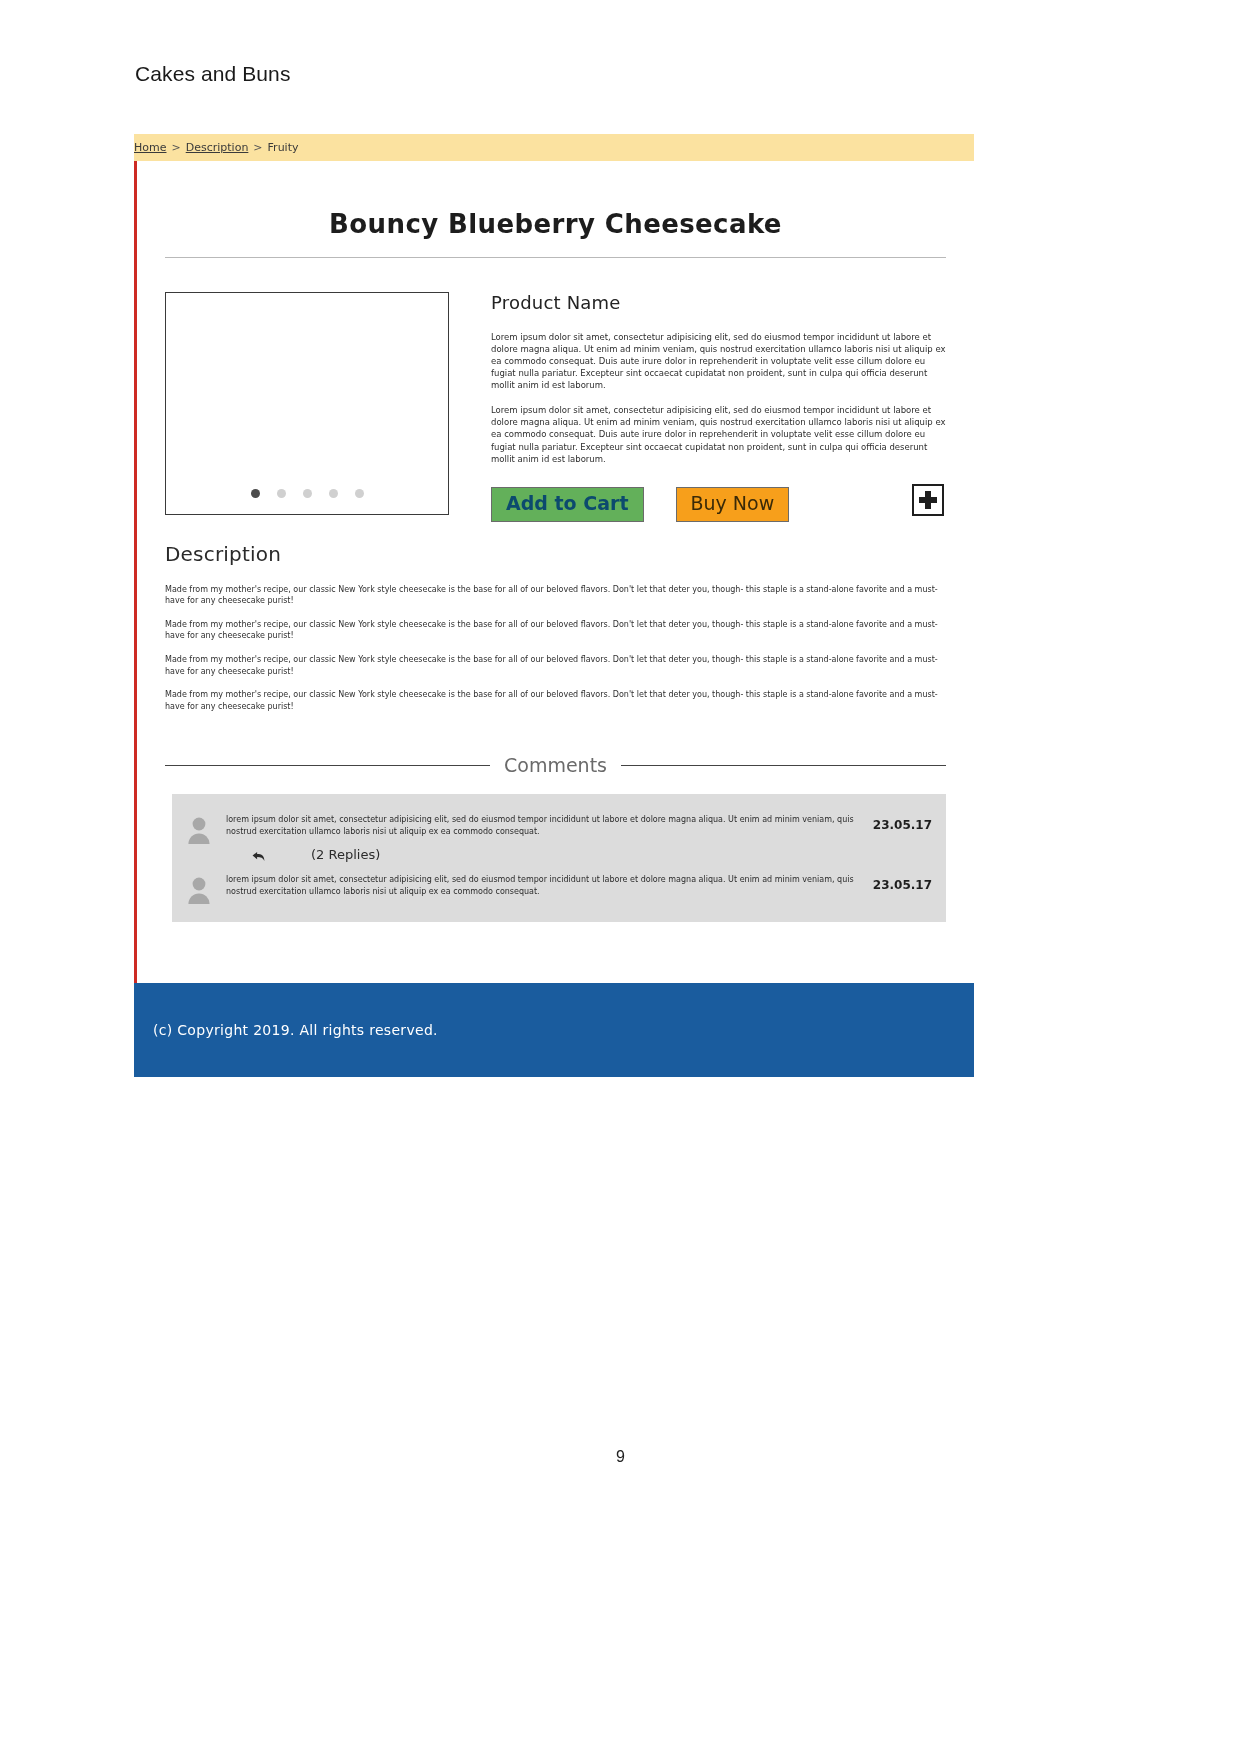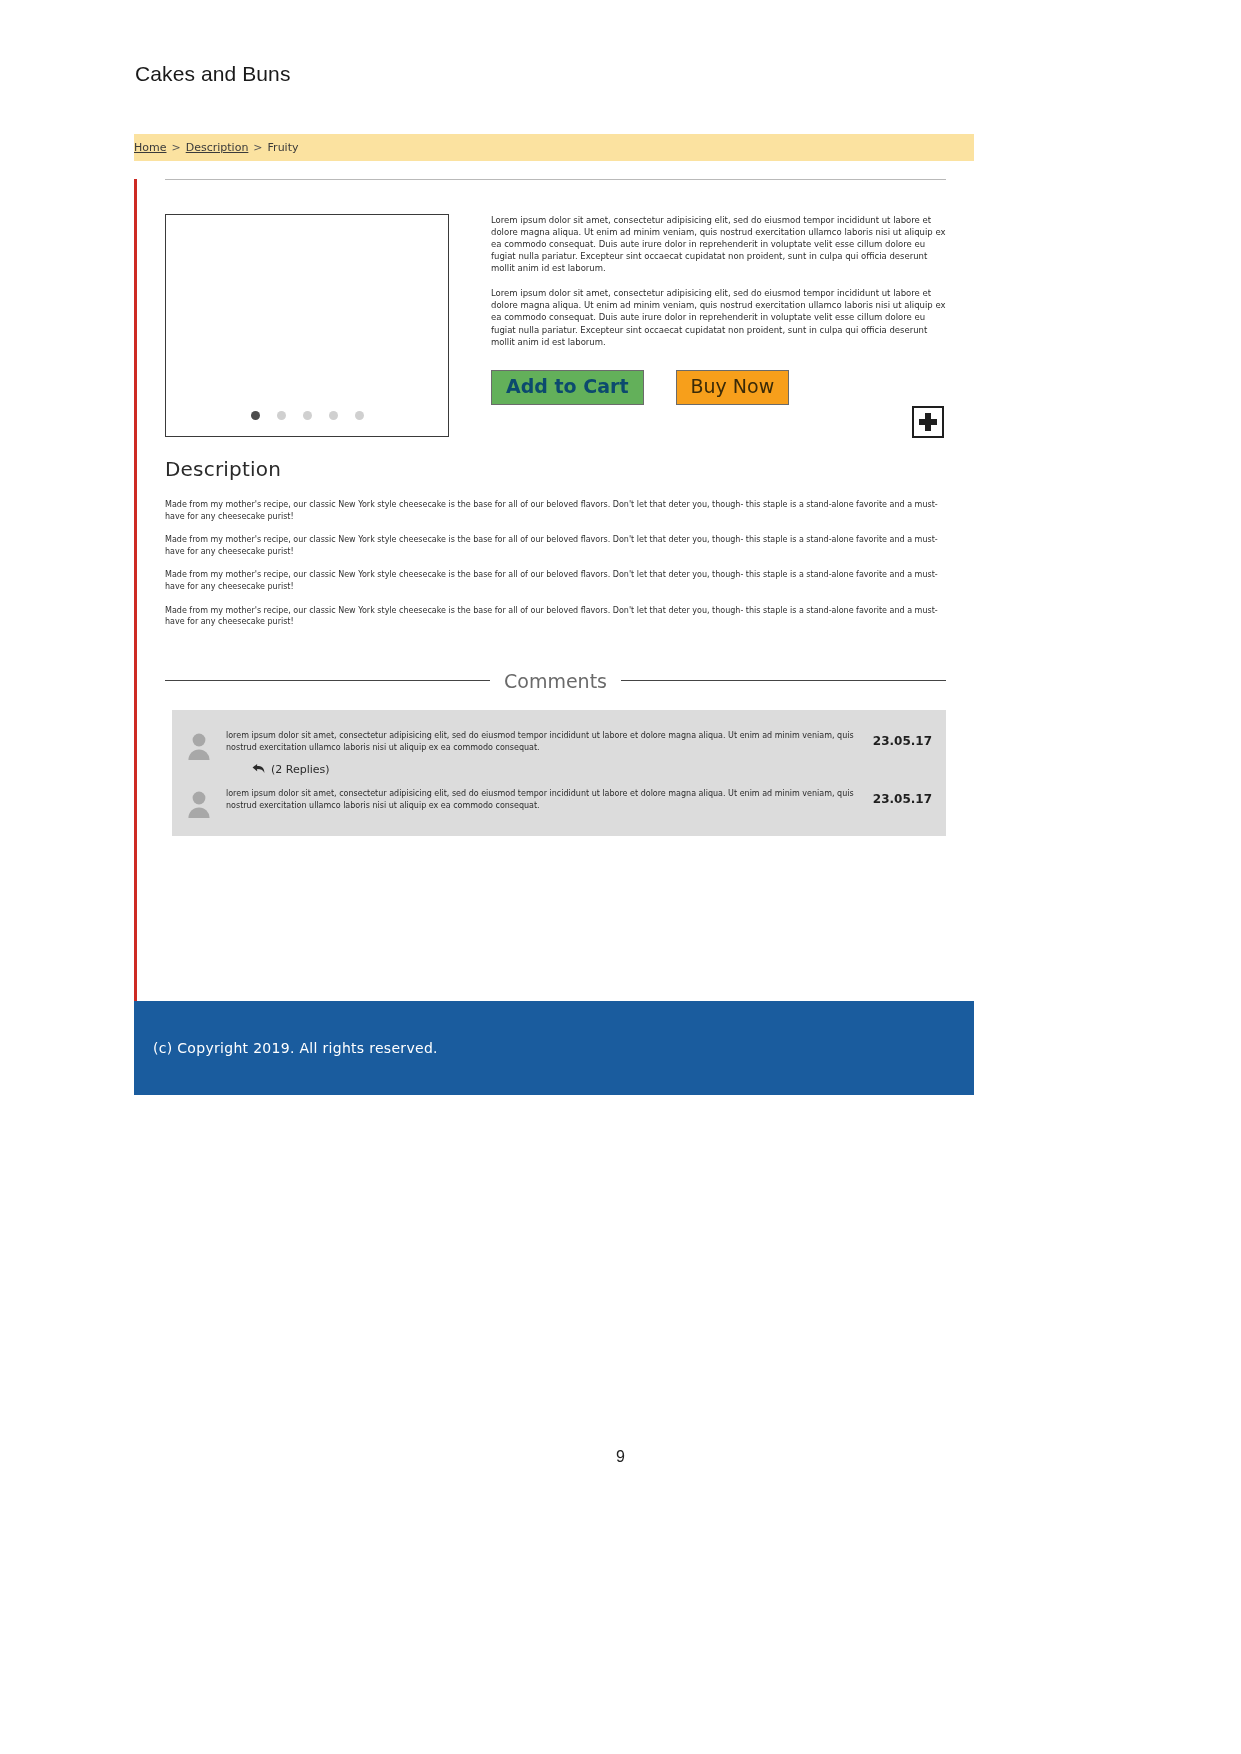--- a/index.html
+++ b/index.html
@@ -335,25 +335,26 @@
   .comment-text {
     font-size: 8px;
     line-height: 1.5;
     color: #2b2b2b;
     font-family: "DejaVu Sans", sans-serif;
   }
   .replies {
     margin-top: 9px;
     margin-left: 26px;
     display: flex;
-    align-items: flex-start;
-    font-size: 11px;
+    align-items: flex-end;
+    font-size: 13px;
     color: #2b2b2b;
     font-family: "DejaVu Sans", sans-serif;
     cursor: pointer;
+    gap: 40px;
   }
   .reply-ico {
     width: 13px;
     height: 11px;
     margin-right: 6px;
     display: block;
   }
   .comment-date {
     flex: 0 0 auto;
     margin-left: 14px;
@@ -391,35 +392,37 @@
   <div class="breadcrumb">
     <span class="crumb-link">Home</span>
     <span class="crumb-sep">&gt;</span>
     <span class="crumb-link">Description</span>
     <span class="crumb-sep">&gt;</span>
     <span class="crumb-cur">Fruity</span>
   </div>
 
   <div class="page-body">
 
+    <div class="product-title">Bouncy Blueberry Cheesecake</div>
     <div class="title-rule"></div>
 
     <div class="product-row">
 
       <div class="gallery">
         <div class="dots">
           <span class="dot active"></span>
           <span class="dot"></span>
           <span class="dot"></span>
           <span class="dot"></span>
           <span class="dot"></span>
         </div>
       </div>
 
       <div class="product-info">
+        <div class="product-name">Product Name</div>
         <p class="lorem-p">Lorem ipsum dolor sit amet, consectetur adipisicing elit, sed do eiusmod tempor incididunt ut labore et dolore magna aliqua. Ut enim ad minim veniam, quis nostrud exercitation ullamco laboris nisi ut aliquip ex ea commodo consequat. Duis aute irure dolor in reprehenderit in voluptate velit esse cillum dolore eu fugiat nulla pariatur. Excepteur sint occaecat cupidatat non proident, sunt in culpa qui officia deserunt mollit anim id est laborum.</p>
         <p class="lorem-p">Lorem ipsum dolor sit amet, consectetur adipisicing elit, sed do eiusmod tempor incididunt ut labore et dolore magna aliqua. Ut enim ad minim veniam, quis nostrud exercitation ullamco laboris nisi ut aliquip ex ea commodo consequat. Duis aute irure dolor in reprehenderit in voluptate velit esse cillum dolore eu fugiat nulla pariatur. Excepteur sint occaecat cupidatat non proident, sunt in culpa qui officia deserunt mollit anim id est laborum.</p>
 
         <div class="action-row">
           <button class="btn btn-cart">Add to Cart</button>
           <button class="btn btn-buy">Buy Now</button>
         </div>
 
         <div class="plus-box"></div>
       </div>

